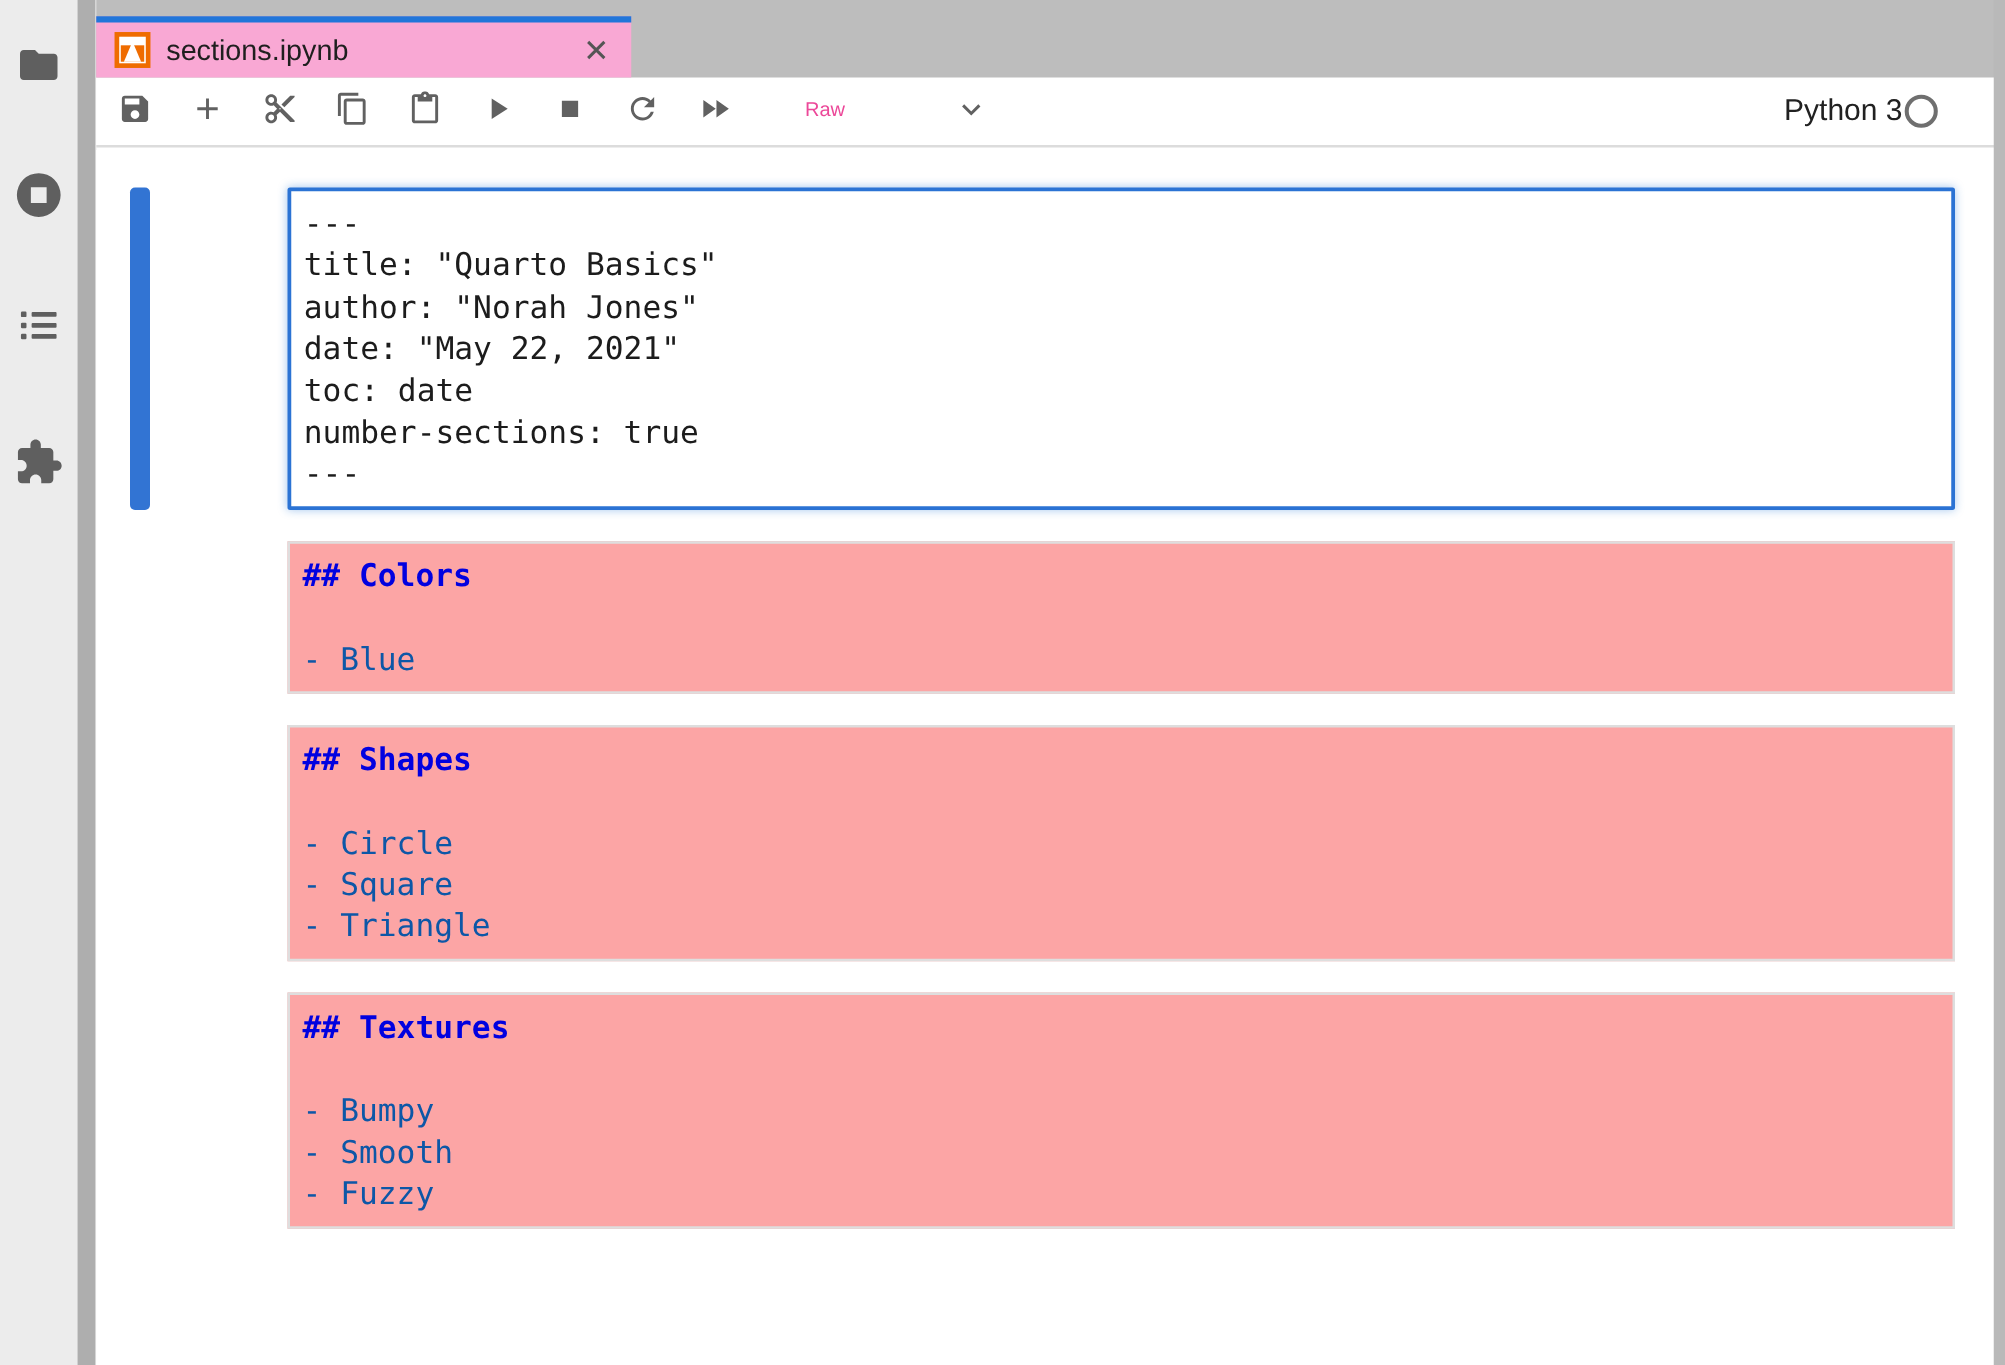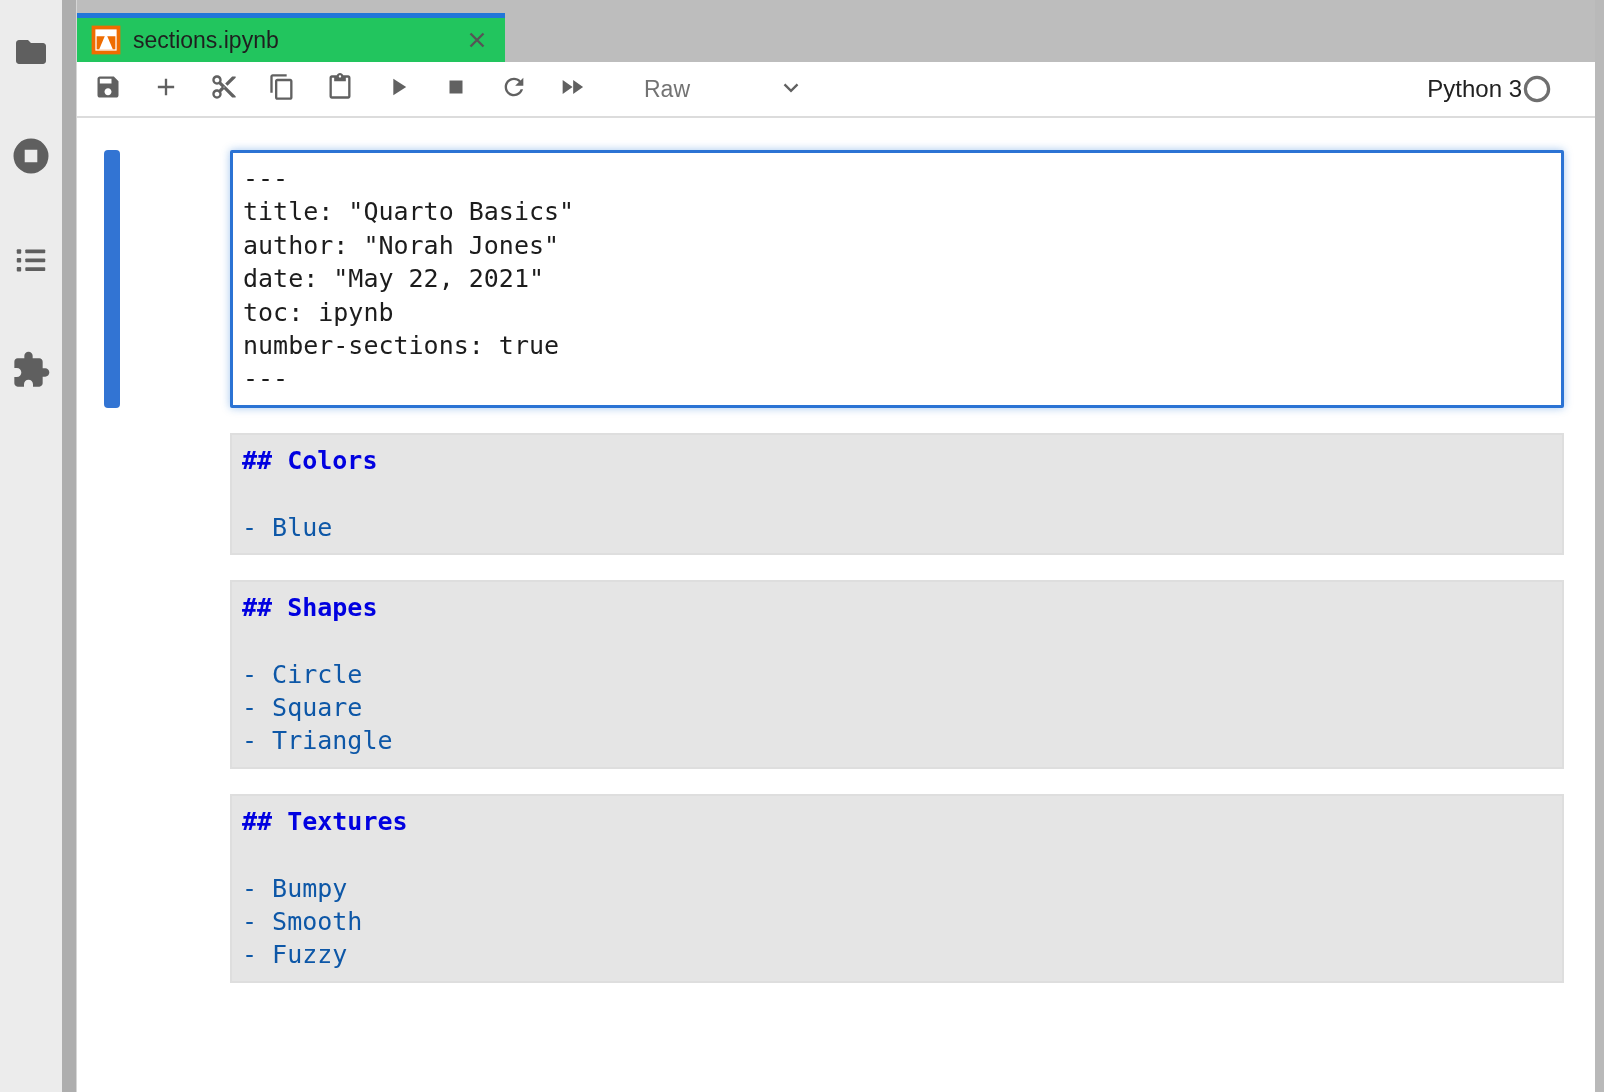--- a/index.html
+++ b/index.html
@@ -12,48 +12,48 @@
   .ab-btn { position:absolute; left:0; width:62px; height:56px; display:flex; align-items:center; justify-content:center; cursor:pointer; }
   .ab-btn svg { display:block; }
   .side-strip { position:absolute; left:62px; top:0; width:14px; height:1092px; background:#aeaeae; z-index:3; }
   .right-strip { position:absolute; right:0; top:0; width:9px; height:1092px; background:#b9b9b9; z-index:6; }
 
   
   .main { position:absolute; left:76px; top:0; width:1528px; height:1092px; border-left:1px solid #d6d6d6; }
 
   
   .tabbar { position:relative; height:62px; background:#bdbdbd; }
-  .tab { position:absolute; left:0; top:13px; width:428px; height:49px; background:#22c55e;
+  .tab { position:absolute; left:0; top:13px; width:428px; height:49px; background:#f9a8d4;
          border-top:5px solid #2176d9; display:flex; align-items:center; padding:0 14px; cursor:pointer; }
   .tab-icon { width:30px; height:30px; margin-right:12px; flex:none; }
   .tab-label { font-size:23px; color:#1f1f1f; white-space:nowrap; }
   .tab-close { margin-left:auto; width:28px; height:28px; display:flex; align-items:center; justify-content:center; }
 
   
   .toolbar { height:56px; background:#fff; border-bottom:2px solid #dcdcdc;
              display:flex; align-items:center; padding:0 52px 0 2px; }
   .tb-btn { width:58px; height:48px; display:flex; align-items:center; justify-content:center; cursor:pointer; }
   .celltype { display:flex; align-items:center; margin-left:43px; cursor:pointer; }
-  .celltype-label { font-size:23px; color:#737373; }
+  .celltype-label { font-size:16px; color:#ec4899; }
   .celltype .chev { margin-left:88px; }
   .tb-spacer { flex:1; }
   .kernel-name { font-size:24px; color:#212121; cursor:pointer; }
   .kernel-status { width:30px; height:30px; display:flex; align-items:center; justify-content:center; }
 
   
   .content { position:absolute; top:120px; left:0; right:0; bottom:0; background:#fff;
              padding:30px 40px 0 27px; overflow:hidden; }
   .cell { display:flex; margin-bottom:25px; }
   .collapser { width:16px; border-radius:4px; background:transparent; flex:none; cursor:pointer; }
   .cell.active .collapser { background:#3274d3; }
   .prompt { width:110px; flex:none; }
   .editor { flex:1; font-family:"DejaVu Sans Mono", monospace; font-size:25px; line-height:33.4px; }
   .raw-editor { background:#fff; border:3px solid #2b73d4; border-radius:2px;
                 box-shadow:0 0 8px rgba(33,115,212,0.40); padding:9px 10px; color:#1c1c1c; }
-  .md-editor { background:#e5e5e5; border:2px solid #dedede; padding:9px 10px; color:#0d57a7; }
+  .md-editor { background:#fca5a5; border:2px solid #dedede; padding:9px 10px; color:#0d57a7; }
   .line { height:33.4px; white-space:pre; }
   .md-h { color:#0101e0; font-weight:bold; }
 </style>
 </head>
 <body>
 
 <div class="app">
 
   <div class="activity-bar">
     <div class="ab-btn" style="top:24px">
@@ -181,21 +181,21 @@
     <div class="content">
 
       <div class="cell active">
         <div class="collapser"></div>
         <div class="prompt"></div>
         <div class="editor raw-editor">
           <div class="line">---</div>
           <div class="line">title: "Quarto Basics"</div>
           <div class="line">author: "Norah Jones"</div>
           <div class="line">date: "May 22, 2021"</div>
-          <div class="line">toc: ipynb</div>
+          <div class="line">toc: date</div>
           <div class="line">number-sections: true</div>
           <div class="line">---</div>
         </div>
       </div>
 
       <div class="cell">
         <div class="collapser"></div>
         <div class="prompt"></div>
         <div class="editor md-editor">
           <div class="line md-h">## Colors</div>

